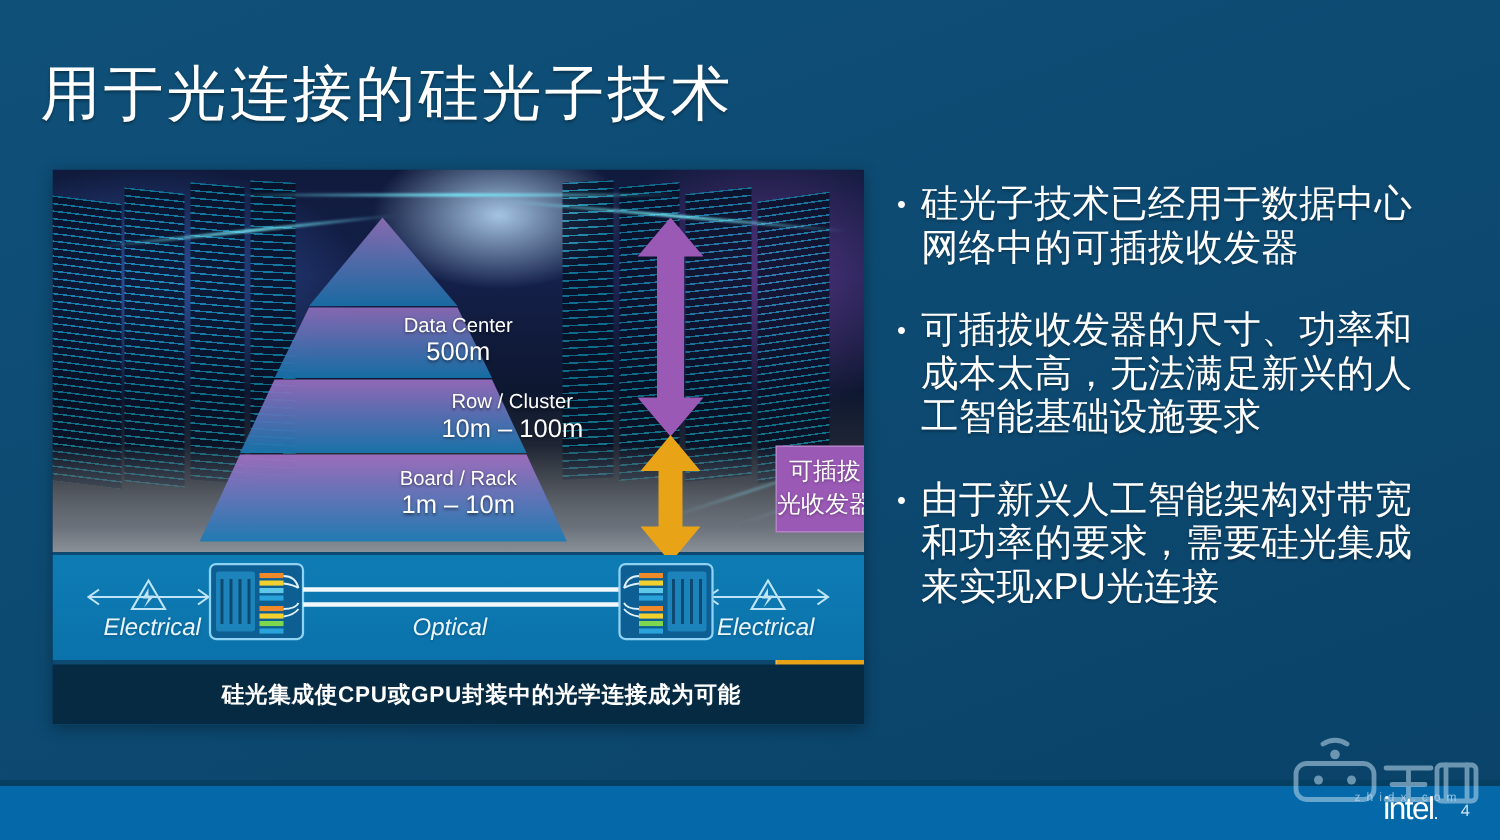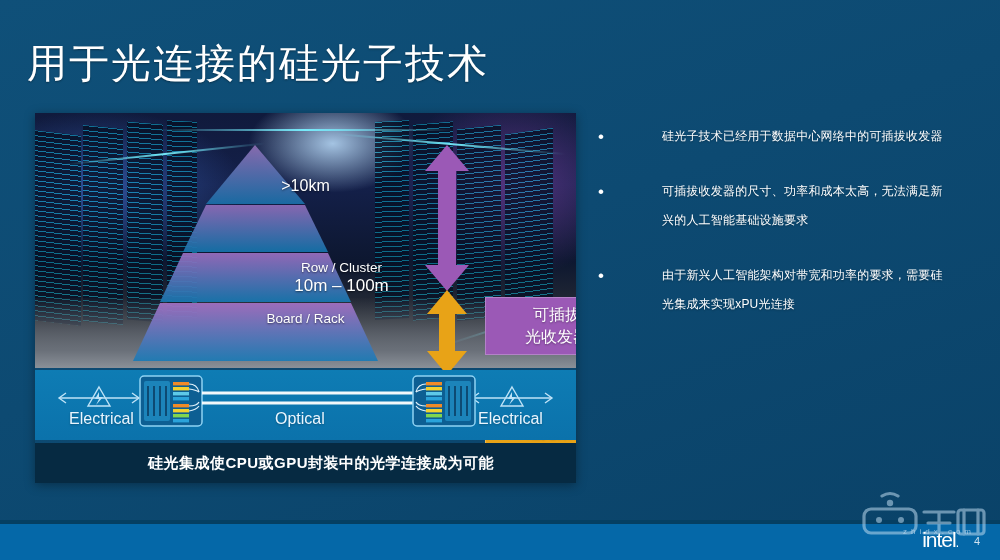--- a/index.html
+++ b/index.html
@@ -69,52 +69,53 @@
   }
   .tier-label .l1 { font-size:13.5px; line-height:16px; }
   .tier-label .l2 { font-size:17px; line-height:20px; }
   .tier-label .big { font-size:16px; line-height:19px; }
   
   #arrow-purple, #arrow-orange { position:absolute; }
   
   .callout {
     position:absolute; color:#fff; text-align:center;
     font-size:16px; line-height:22px; font-weight:400;
-    display:flex; align-items:center; justify-content:flex-end;
+    display:flex; align-items:center; justify-content:flex-start;
     border:1px solid rgba(255,255,255,.25);
     text-shadow:0 1px 2px rgba(0,0,0,.35);
+    margin-left:32px;
   }
   #callout-pluggable { left:450px; top:184px; width:105px; height:58px; background:#9b59b6; }
   #callout-integrated { left:450px; top:295px; width:105px; height:47px; background:#e8a317; }
   
   #optical {
     position:absolute; left:0; top:257px; width:541px; height:70px;
     background:linear-gradient(180deg,#0e7cb4 0%,#0b72ab 100%);
   }
   #optical .olabel {
     position:absolute; color:#eaf6ff; font-size:16px;
     text-shadow:0 1px 2px rgba(0,0,0,.25);
+    font-style:italic;
   }
   
   #caption {
     position:absolute; left:0; top:330px; width:572px; height:40px;
     background:#062a42;
     display:flex; align-items:center; justify-content:center;
     color:#ffffff; font-size:15px; font-weight:700; letter-spacing:.5px;
   }
   
   #bullets { position:absolute; left:598px; top:122px; width:350px; }
   .bullet { display:flex; margin-bottom:26px; }
   .bullet .dot {
     flex:0 0 auto; width:16px; color:#ffffff; font-size:17px; line-height:29px;
   }
   .bullet .btext {
-    color:#ffffff; font-size:12px; line-height:29px; letter-spacing:.2px;
+    color:#ffffff; font-size:25px; line-height:29px; letter-spacing:.2px;
     text-shadow:0 1px 2px rgba(0,0,0,.3);
-    margin-left:48px;
   }
   
   #watermark {
     position:absolute; right:14px; top:490px; width:150px; height:52px;
     opacity:.55; pointer-events:none;
   }
   #wm-url {
     position:absolute; right:25px; top:527px;
     font-size:8px; letter-spacing:4px; color:#bcd9ee; opacity:.75;
   }
@@ -179,29 +180,31 @@
 
       <polygon points="98,248 343,248 316,190 125,190" fill="url(#gt4)" opacity="0.93"></polygon>
 
       <polygon points="125,189 316,189 293,140 148,140" fill="url(#gt3)" opacity="0.93"></polygon>
 
       <polygon points="148,139 293,139 270,92 171,92" fill="url(#gt2)" opacity="0.93"></polygon>
 
       <polygon points="171,91 270,91 220,32" fill="url(#gt1)" opacity="0.93"></polygon>
     </svg>
 
-    <div class="tier-label" style="top:63px;">
-      <div class="big">&gt;10km</div>
+    <div class="tier-label" style="top:96px;">
+      <div class="l1">Data Center</div>
+      <div class="l2">500m</div>
     </div>
     <div class="tier-label" style="top:147px;margin-left:36px;">
       <div class="l1">Row / Cluster</div>
       <div class="l2">10m – 100m</div>
     </div>
     <div class="tier-label" style="top:198px;">
       <div class="l1">Board / Rack</div>
+      <div class="l2">1m – 10m</div>
     </div>
 
     <svg id="arrow-purple" style="left:390px; top:32px;" width="44" height="146" viewBox="0 0 44 146">
       <polygon points="22,0 44,26 31,26 31,120 44,120 22,146 0,120 13,120 13,26 0,26" fill="#9b59b6"></polygon>
     </svg>
     <svg id="arrow-orange" style="left:392px; top:177px;" width="40" height="85" viewBox="0 0 40 85">
       <polygon points="20,0 40,24 28,24 28,61 40,61 20,85 0,61 12,61 12,24 0,24" fill="#e8a317"></polygon>
     </svg>
 
     <div class="callout" id="callout-pluggable">

